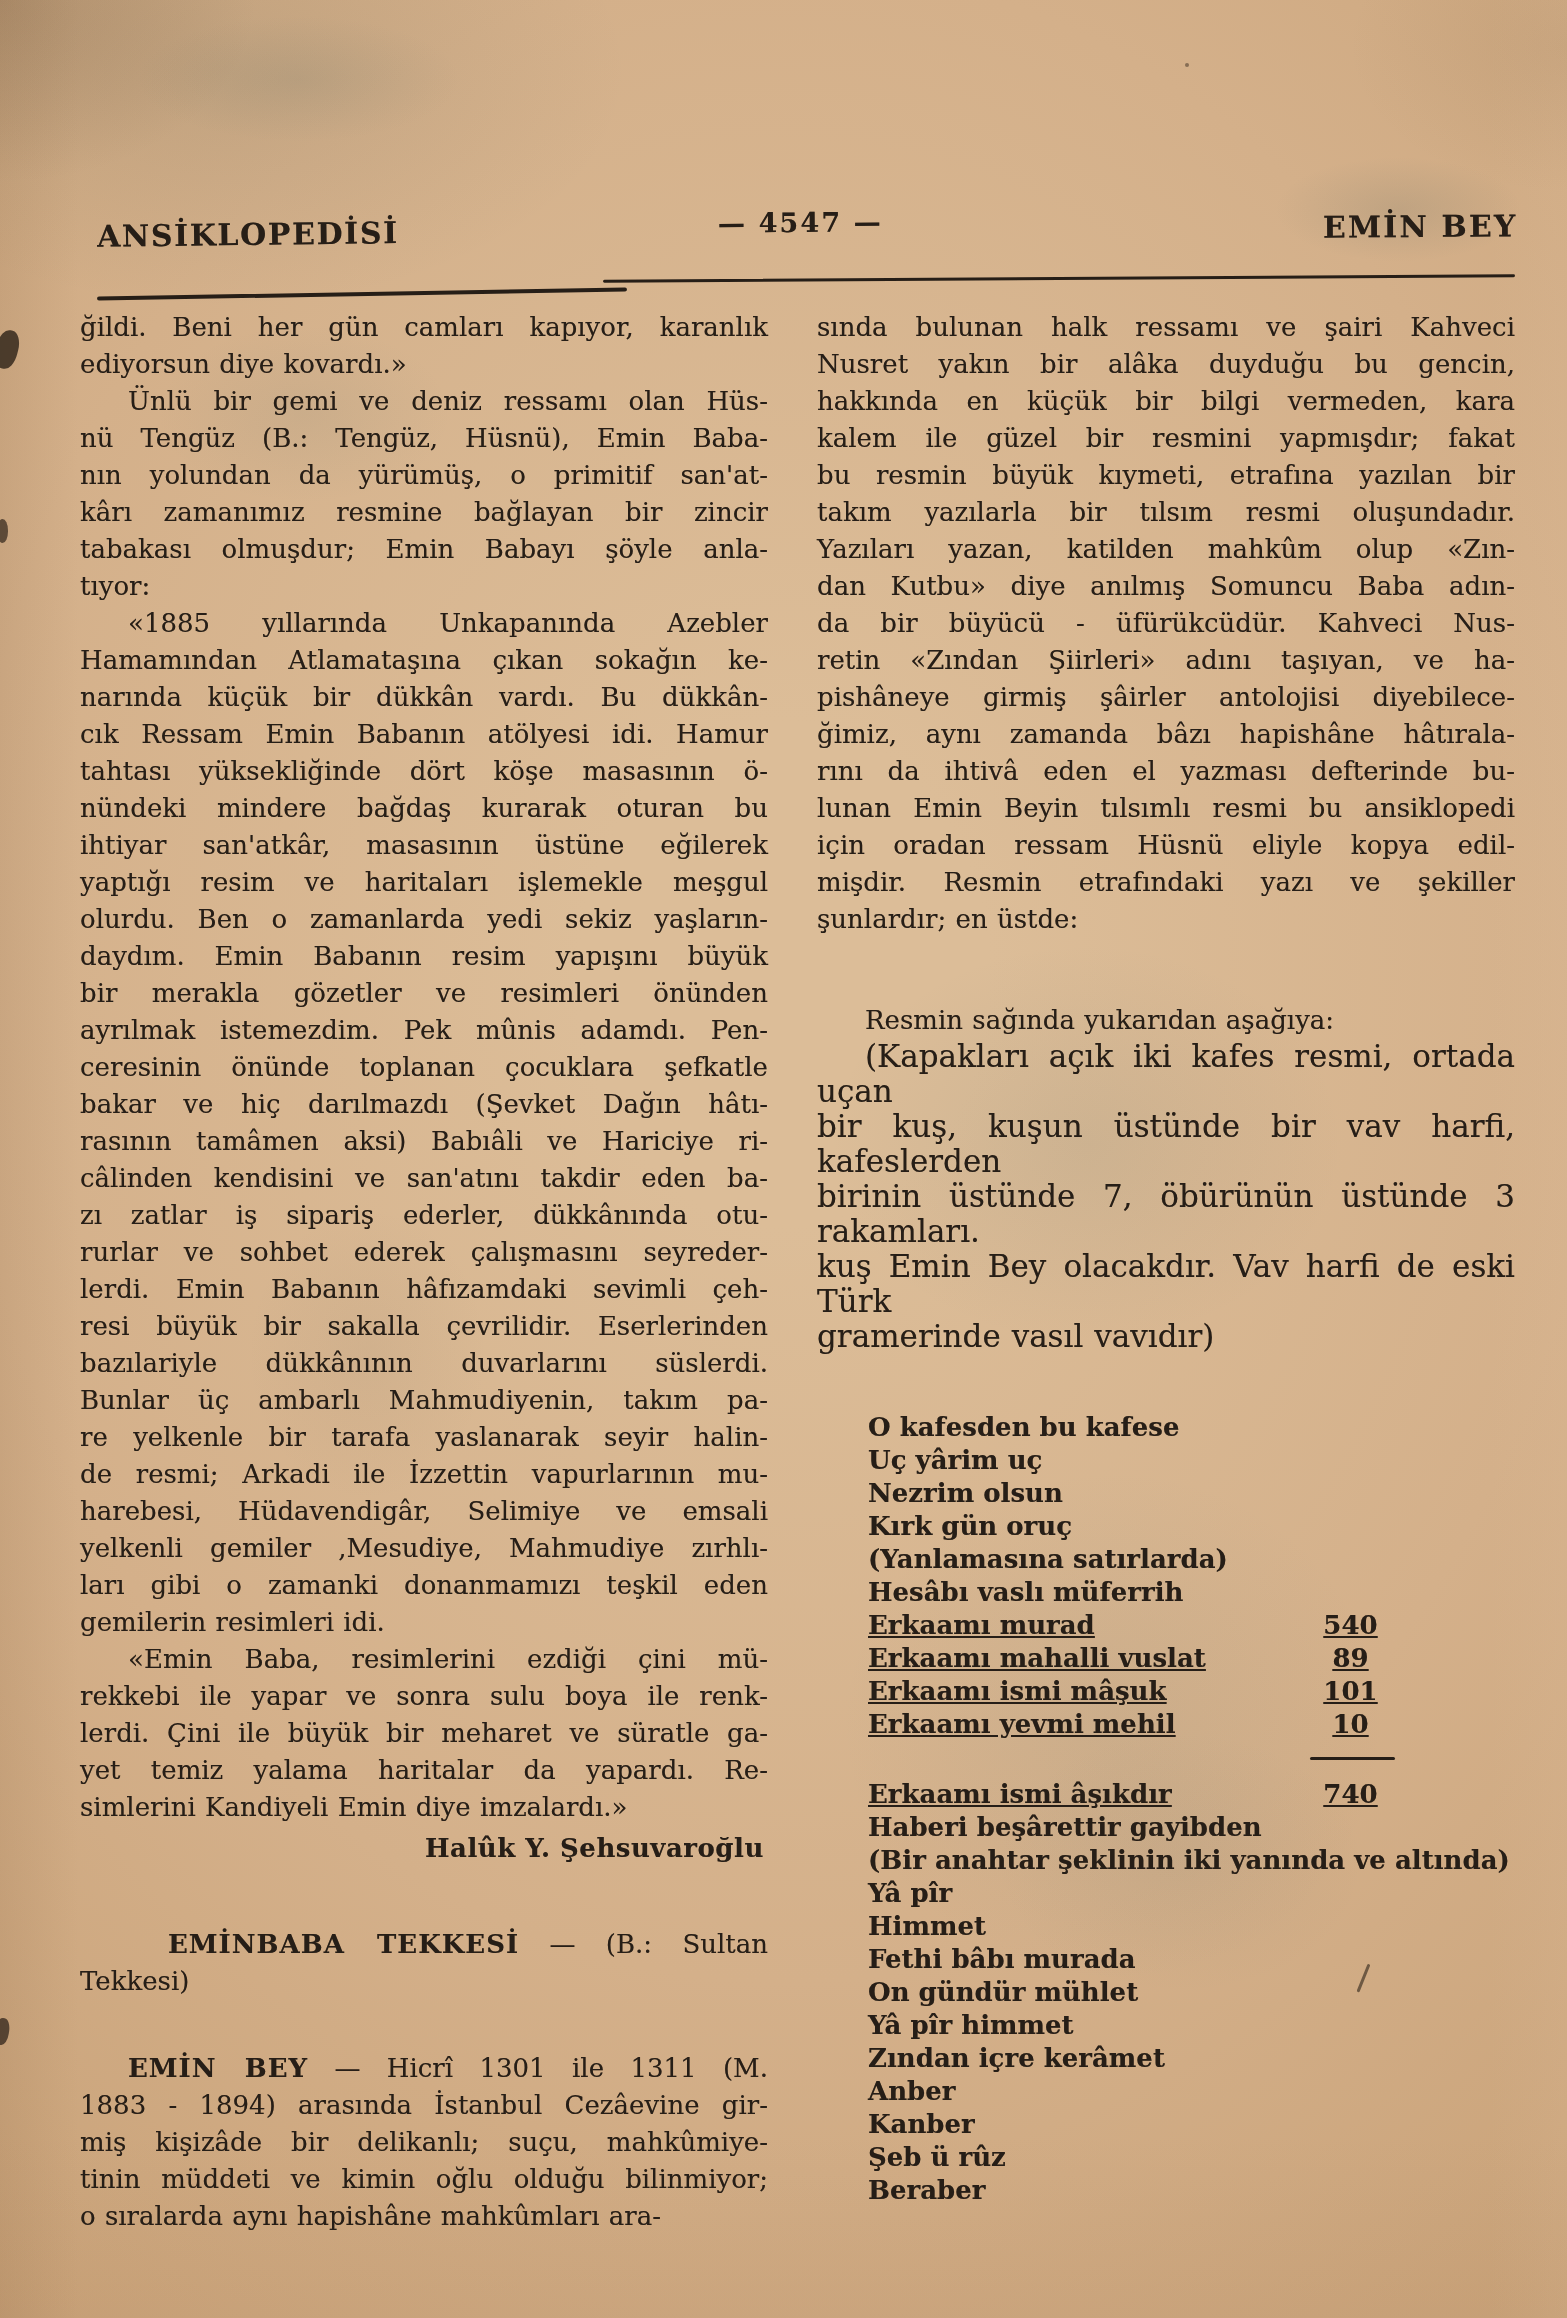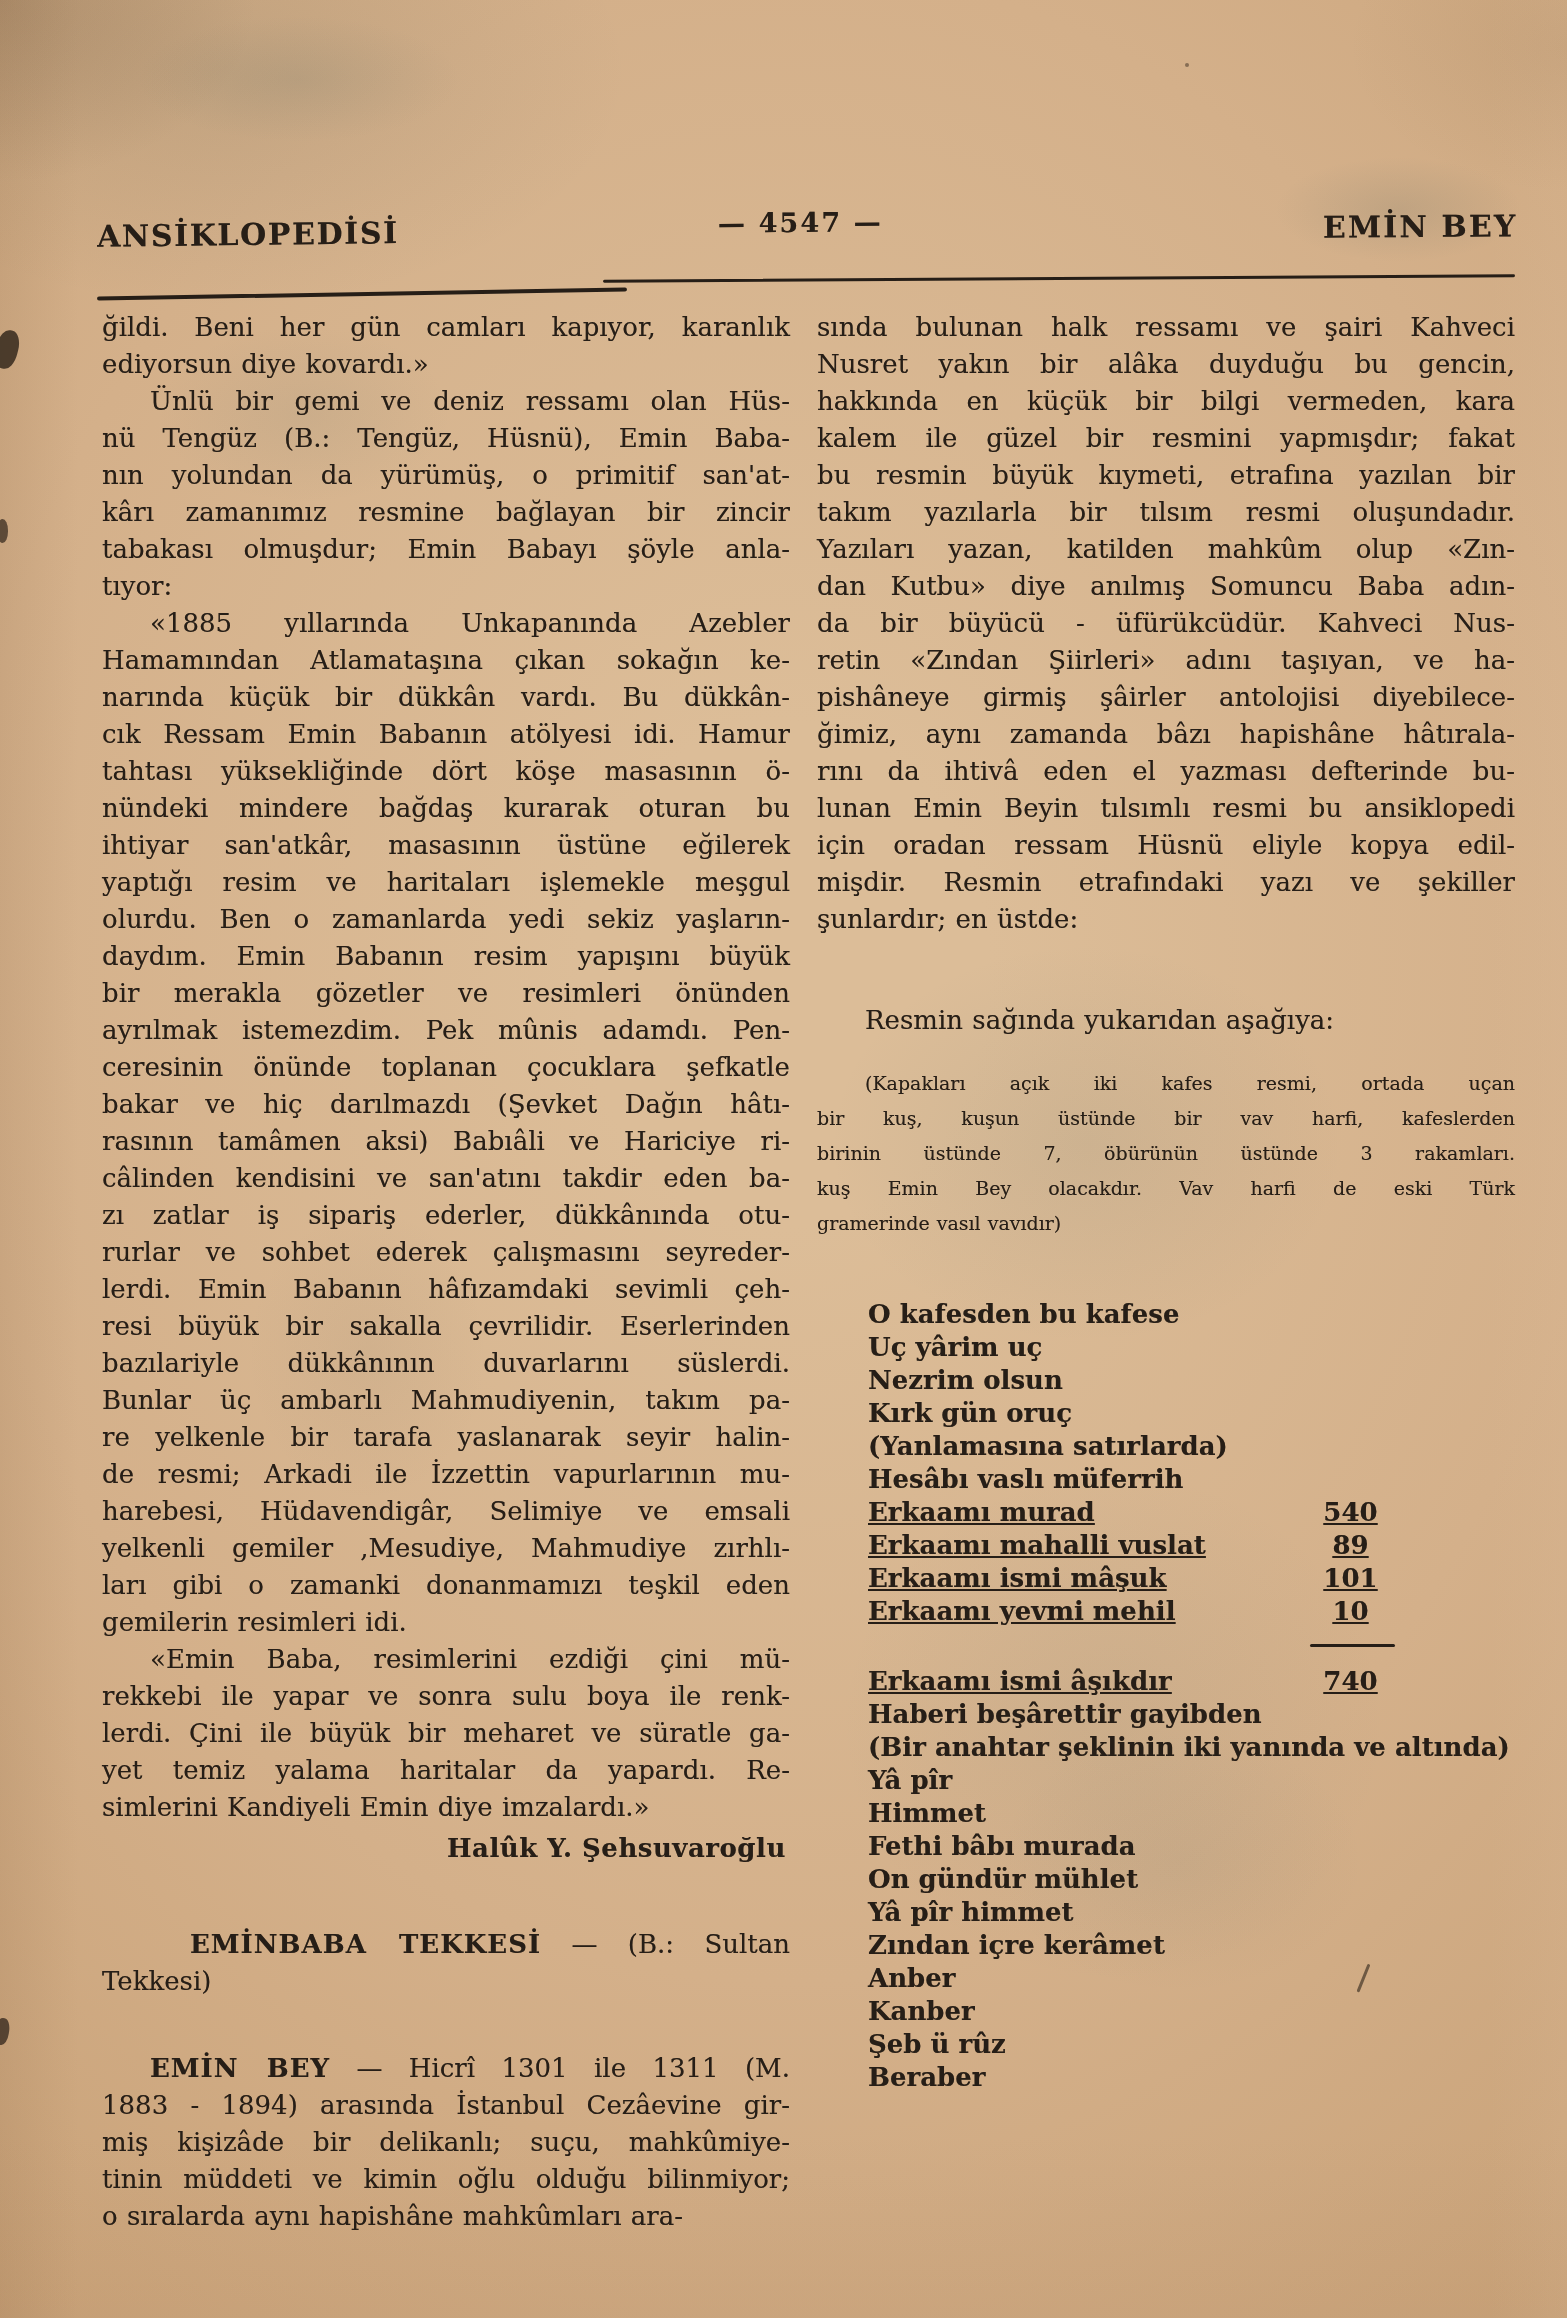--- a/index.html
+++ b/index.html
@@ -25,37 +25,37 @@
   
   .hdr{position:absolute;left:97px;right:51px;top:194px;height:58px;text-decoration:underline;}
   .hdr .pub{position:absolute;left:0;bottom:0;font-size:30px;font-weight:bold;letter-spacing:1.6px;transform:rotate(-0.7deg);}
   .hdr .pgno{position:absolute;left:50%;transform:translateX(-54%) rotate(-0.5deg);bottom:13.6px;font-size:27px;font-weight:bold;letter-spacing:2.1px;}
   .hdr .art{position:absolute;right:0;bottom:8.4px;font-size:30px;font-weight:bold;letter-spacing:2.1px;transform:rotate(-0.4deg);}
   .rule{position:absolute;background:var(--ink);border-radius:2.1px;}
   .rule.r1{left:97px;top:292px;width:530px;height:3.7px;transform:rotate(-1.0deg);}
   .rule.r2{left:603px;top:277px;width:912px;height:3.1px;transform:rotate(-0.35deg);}
   
   .col{position:absolute;top:309px;font-size:26px;line-height:37px;}
-  .col.left{left:102px;width:688px;}
+  .col.left{left:80px;width:688px;}
   .col.right{left:817px;width:698px;}
   .line{display:block;text-align:justify;text-align-last:justify;word-spacing:1px;}
   .line.ind{text-indent:48px;}
   .line.end{text-align-last:left;}
   .b{font-weight:bold;letter-spacing:1px;}
   .sig{font-weight:bold;text-align:right;padding-right:4.2px;margin-top:4.2px;letter-spacing:0.5px;}
   .entry1{margin-top:59px;}
   .entry1 .first{text-indent:88px;}
   .entry2{margin-top:50px;}
   .entry2 .first{text-indent:48px;}
   
   .verse{margin-left:51px;font-weight:bold;line-height:33px;}
   .vline{text-align:left;}
   .verse1{margin-top:59px;}
   .caption-intro{margin-top:64px;}
-  .kafes{margin-top:27px;font-size:19px;line-height:35px;}
+  .kafes{font-size:31px;line-height:35px;}
   .verse2{margin-top:57px;}
   .srows{margin-left:51px;font-weight:bold;line-height:33px;text-decoration:underline;}
   .srow{display:flex;justify-content:space-between;width:527px;}
   .srow .sval{min-width:89px;text-align:center;}
   .sum-rule{width:85px;height:3.1px;background:var(--ink);margin:15.7px 120px 18px auto;border-radius:1.6px;}
   
   .stain{position:absolute;pointer-events:none;border-radius:50%;}
   .speck{position:absolute;background:#392c20;pointer-events:none;}
   .s1{left:829px;top:944px;width:514px;height:399px;background:radial-gradient(closest-side,rgba(95,112,105,0.11),transparent);}
   .s2{left:840px;top:1469px;width:546px;height:514px;background:radial-gradient(closest-side,rgba(98,114,108,0.09),transparent);}

